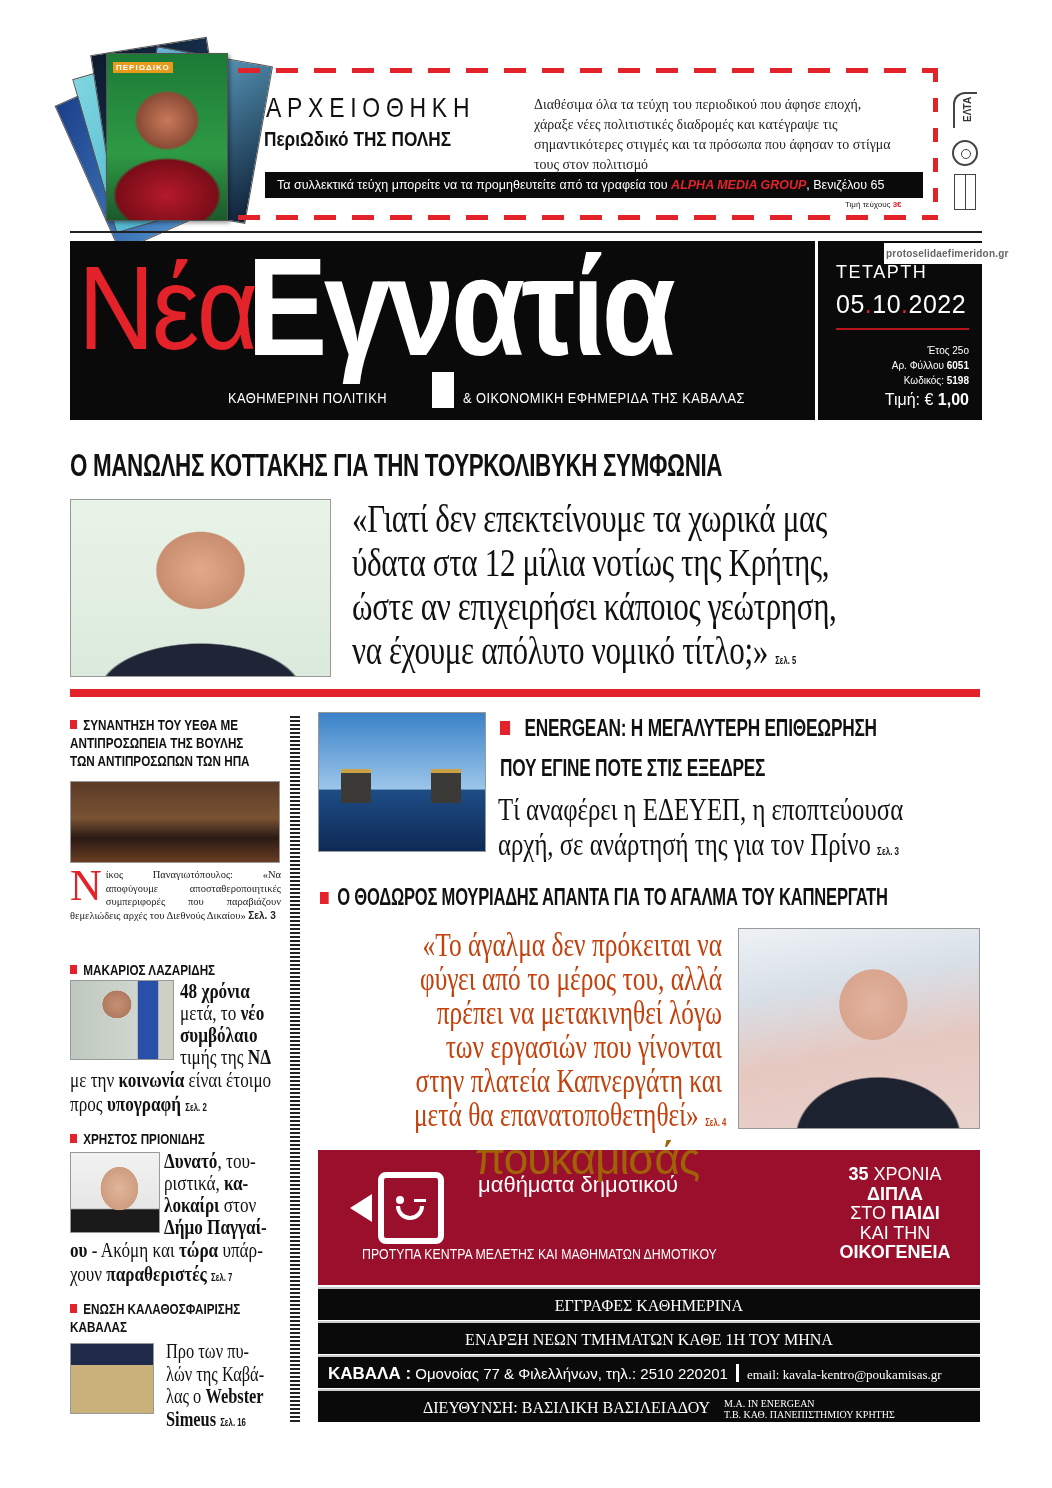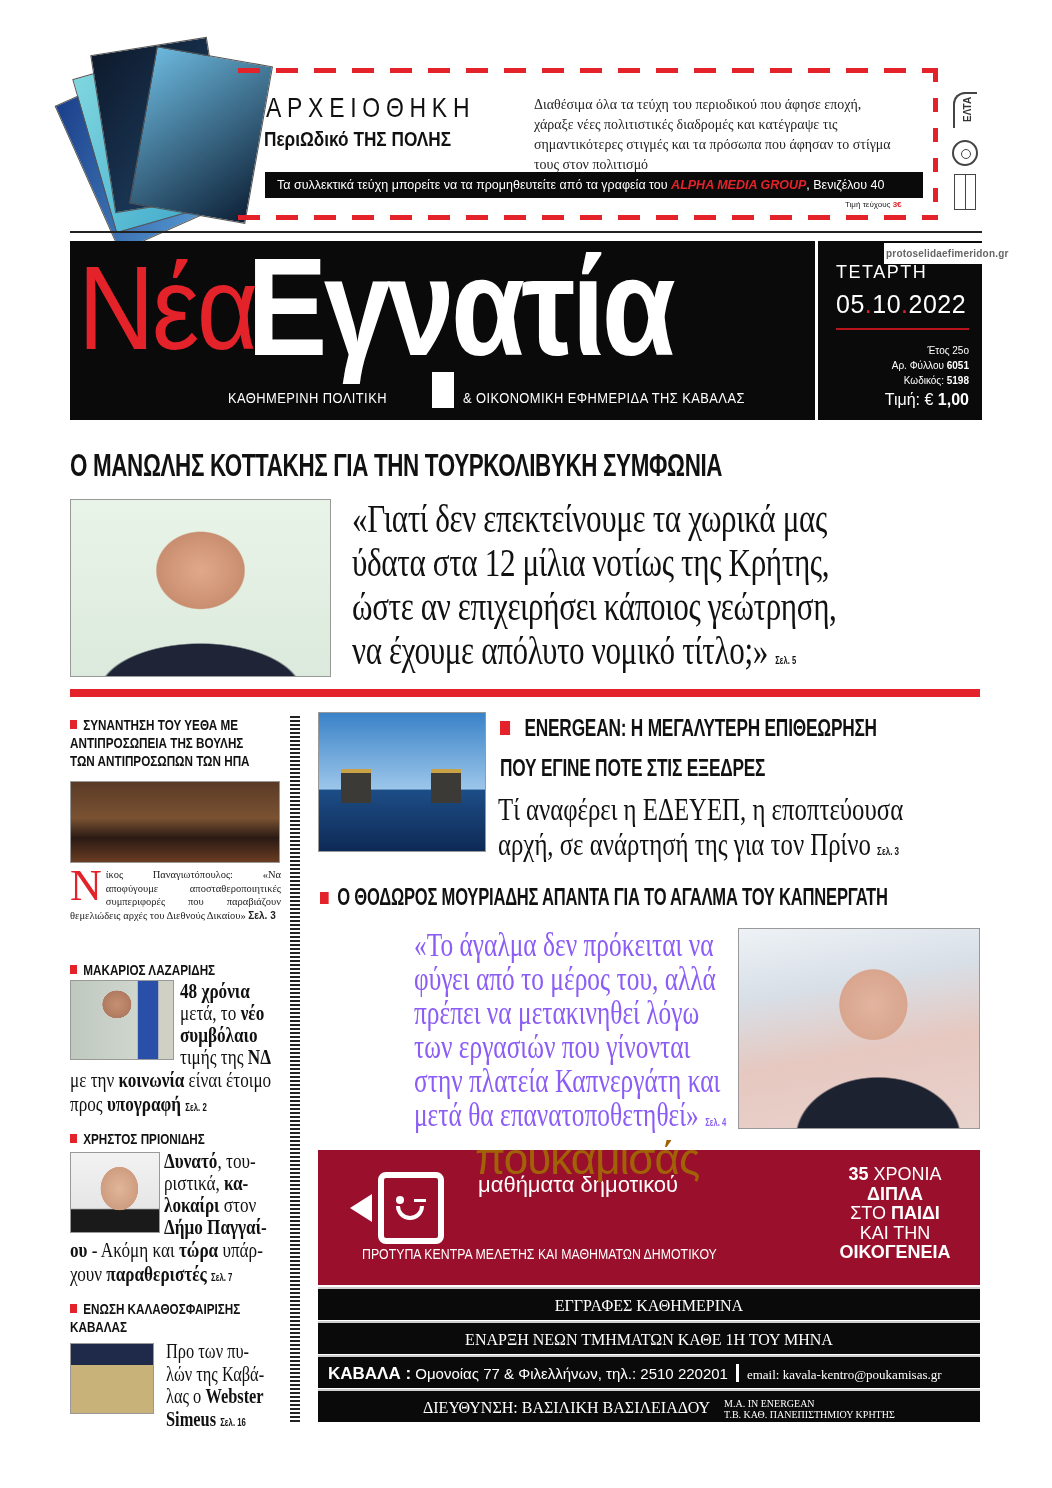--- a/index.html
+++ b/index.html
@@ -90,21 +90,21 @@
   .serif-txt b { font-weight: bold; }
   .col-divider { left: 290px; top: 716px; width: 10px; height: 707px;
     background: repeating-linear-gradient(180deg,#222 0 2px, transparent 2px 4px); }
 
   
   .energean-photo { left: 318px; top: 712px; width: 168px; height: 140px;
     background: linear-gradient(#3a82c8 0,#9cc6ea 55%,#1d4d86 56%,#0e2a56 100%); }
   .rig { position: absolute; bottom: 48px; width: 30px; height: 34px; background: #3b3a36; border-top: 4px solid #c9a146; }
   .right-head { font-size: 22px; font-weight: bold; color: #111; transform: scaleX(.72); transform-origin: left; white-space: nowrap; letter-spacing: -.3px; }
   .energean-sub { left: 498px; top: 792px; width: 490px; font-family: "Liberation Serif", serif; font-size: 31px; line-height: 35px; color: #111; transform: scaleX(.8); transform-origin: left; white-space: nowrap; }
-  .mouriadis-quote { left: 322px; top: 928px; width: 400px; font-family: "Liberation Serif", serif; font-size: 33px; line-height: 34px; color: #8b5cf6; text-align: left; }
+  .mouriadis-quote { left: 322px; top: 928px; width: 400px; font-family: "Liberation Serif", serif; font-size: 33px; line-height: 34px; color: #c2410c; text-align: right; }
   .mouriadis-quote .line { display: block; white-space: nowrap; transform: scaleX(.77); transform-origin: right; }
   .mouriadis-photo { left: 738px; top: 928px; width: 242px; height: 201px;
     background: radial-gradient(ellipse 20% 25% at 56% 38%, #e2b4a0 0%, #d9a58e 70%, transparent 72%),
                 radial-gradient(ellipse 45% 40% at 58% 105%, #1c2230 0%, #1c2230 75%, transparent 77%),
                 linear-gradient(170deg,#eef2f6 0,#d8dfe7 30%,#e6c8c0 60%,#e8d2cc 100%); }
 
   
   .ad { left: 318px; top: 1150px; width: 662px; height: 135px; background: #9a0f2b; }
   .ad-logo { left: 350px; top: 1172px; width: 98px; height: 86px; }
   .ad-frame { position: absolute; left: 28px; top: 0; width: 66px; height: 72px; border: 6px solid #fff; border-radius: 8px; }
@@ -126,30 +126,33 @@
   .ad-bar.dir .small { display: inline-block; vertical-align: middle; font-size: 10px; line-height: 11px; margin-left: 14px; text-align: left; }
 </style>
 </head>
 <body>
 
 <div class="abs promo-stack">
   <div class="mag m1"></div>
     <div class="mag m2"></div>
     <div class="mag m3"></div>
     <div class="mag m4"></div>
+  <div class="mag front">
+    <span class="mag-logo">ΠΕΡΙΩΔΙΚΟ</span>
+  </div>
 </div>
 <div class="abs promo-box">
   <div class="dash-top"></div>
     <div class="dash-right"></div>
     <div class="dash-bot"></div>
 </div>
 <div class="abs promo-title">ΑΡΧΕΙΟΘΗΚΗ</div>
 <div class="abs promo-sub">ΠεριΩδικό ΤΗΣ ΠΟΛΗΣ</div>
 <div class="abs promo-desc">Διαθέσιμα όλα τα τεύχη του περιοδικού που άφησε εποχή, χάραξε νέες πολιτιστικές διαδρομές και κατέγραψε τις σημαντικότερες στιγμές και τα πρόσωπα που άφησαν το στίγμα τους στον πολιτισμό</div>
-<div class="abs promo-bar"><span>Τα συλλεκτικά τεύχη μπορείτε να τα προμηθευτείτε από τα γραφεία του </span><em>ALPHA MEDIA GROUP</em><span>, Βενιζέλου 40</span></div>
+<div class="abs promo-bar"><span>Τα συλλεκτικά τεύχη μπορείτε να τα προμηθευτείτε από τα γραφεία του </span><em>ALPHA MEDIA GROUP</em><span>, Βενιζέλου 65</span></div>
 <div class="abs promo-price"><span>Τιμή τεύχους </span><b>3€</b></div>
 
 <div class="abs elta">
   <div class="elta-mark"></div>
   <div class="elta-text">ΕΛΤΑ</div>
   <div class="elta-seal"></div>
   <div class="elta-box"></div>
 </div>
 
 <div class="abs rule-top"></div>

